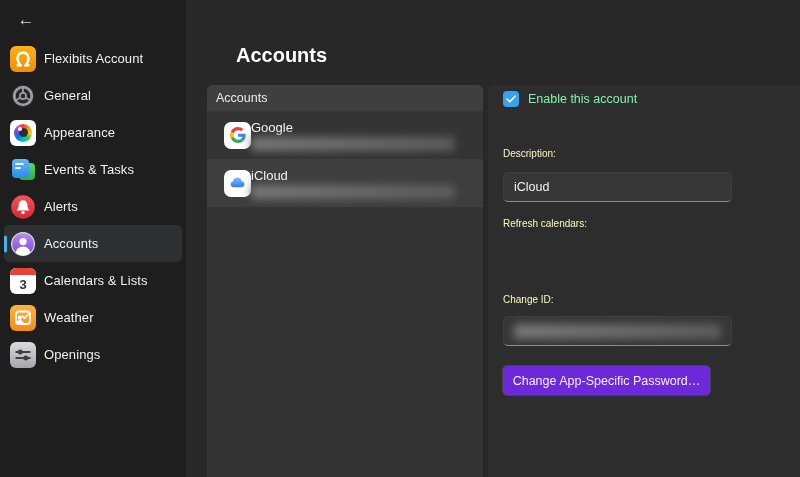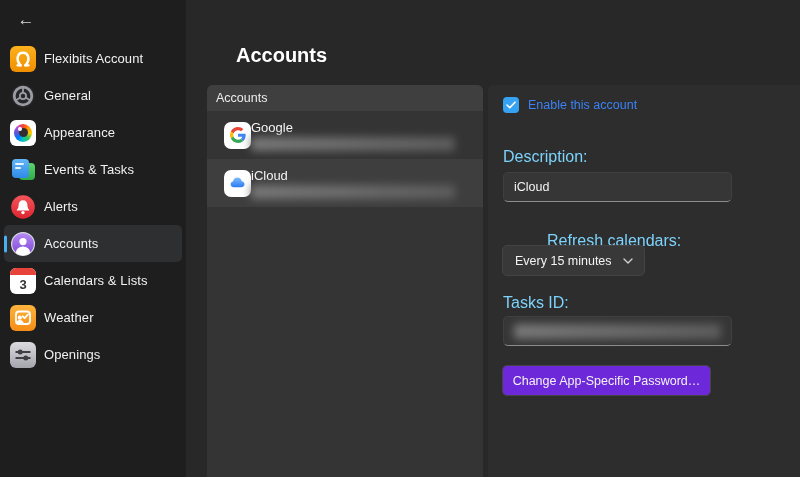--- a/index.html
+++ b/index.html
@@ -54,26 +54,26 @@
   .acc-row.selected { background:#3e3e3e; }
   .acc-icon { width:27px; height:27px; background:#fff; border-radius:7px; flex:none;
               display:flex; align-items:center; justify-content:center; }
   .acc-text { display:flex; flex-direction:column; }
   .acc-name { font-size:13px; color:#f6f6f6; margin-bottom:2px; }
   .redact { width:204px; height:14px; border-radius:3px; filter:blur(4px);
             background:linear-gradient(90deg,#787878,#5c5c5c); }
 
   .detail-panel { position:absolute; left:488px; top:85px; right:0; bottom:0; background:#2d2d2d;
                   border-radius:6px 0 0 0; }
-  .check-row { position:absolute; left:15px; top:12px; display:flex; align-items:center; gap:9px;
-               font-size:12.5px; color:#3b82f6; }
+  .check-row { position:absolute; left:15px; top:6px; display:flex; align-items:center; gap:9px;
+               font-size:12.5px; color:#86efac; }
   .checkbox { width:16px; height:16px; border-radius:4px; background:#35a2f2; flex:none;
               display:flex; align-items:center; justify-content:center; }
-  .field-label { position:absolute; left:15px; font-size:16px; color:#7dd3fc; }
-  .fl-desc { top:63px; } .fl-refresh { top:147px;margin-left:44px; } .fl-apple { top:209px; }
+  .field-label { position:absolute; left:15px; font-size:10px; color:#fef9c3; }
+  .fl-desc { top:63px; } .fl-refresh { top:133px; } .fl-apple { top:209px; }
   .textbox { position:absolute; left:15px; width:229px; height:30px; background:#363636;
              border:1px solid #3f3f3f; border-bottom-color:#8d8d8d; border-radius:5px;
              display:flex; align-items:center; padding:0 10px; font-size:12.5px; color:#f3f3f3; }
   .tb-desc { top:87px; } .tb-apple { top:231px; }
   .tb-apple .redact { width:100%; height:15px; }
   .dropdown { position:absolute; left:14px; top:160px; width:143px; height:31px; background:#383838;
               border:1px solid #434343; border-radius:5px; display:flex; align-items:center;
               justify-content:space-between; padding:0 11px 0 12px; font-size:12.5px; color:#f3f3f3; }
   .btn { position:absolute; left:14px; top:280px; width:209px; height:31px; background:#6d28d9;
          border:1px solid #454545; border-radius:5px; display:flex; align-items:center;
@@ -257,28 +257,22 @@
       </span>
       <span>Enable this account</span>
     </div>
 
     <div class="field-label fl-desc">Description:</div>
     <div class="textbox tb-desc">
       <span>iCloud</span>
     </div>
 
     <div class="field-label fl-refresh">Refresh calendars:</div>
-    <div class="dropdown">
-      <span>Every 15 minutes</span>
-      <svg width="10" height="6" viewBox="0 0 10 6">
-        <path d="M1 1 L5 5 L9 1" stroke="#cfcfcf" stroke-width="1.4" fill="none" stroke-linecap="round" stroke-linejoin="round"></path>
-      </svg>
-    </div>
-
-    <div class="field-label fl-apple">Tasks ID:</div>
+
+    <div class="field-label fl-apple">Change ID:</div>
     <div class="textbox tb-apple">
       <span class="redact"></span>
     </div>
 
     <button class="btn">Change App-Specific Password…</button>
 
   </section>
 
 </div>
 

